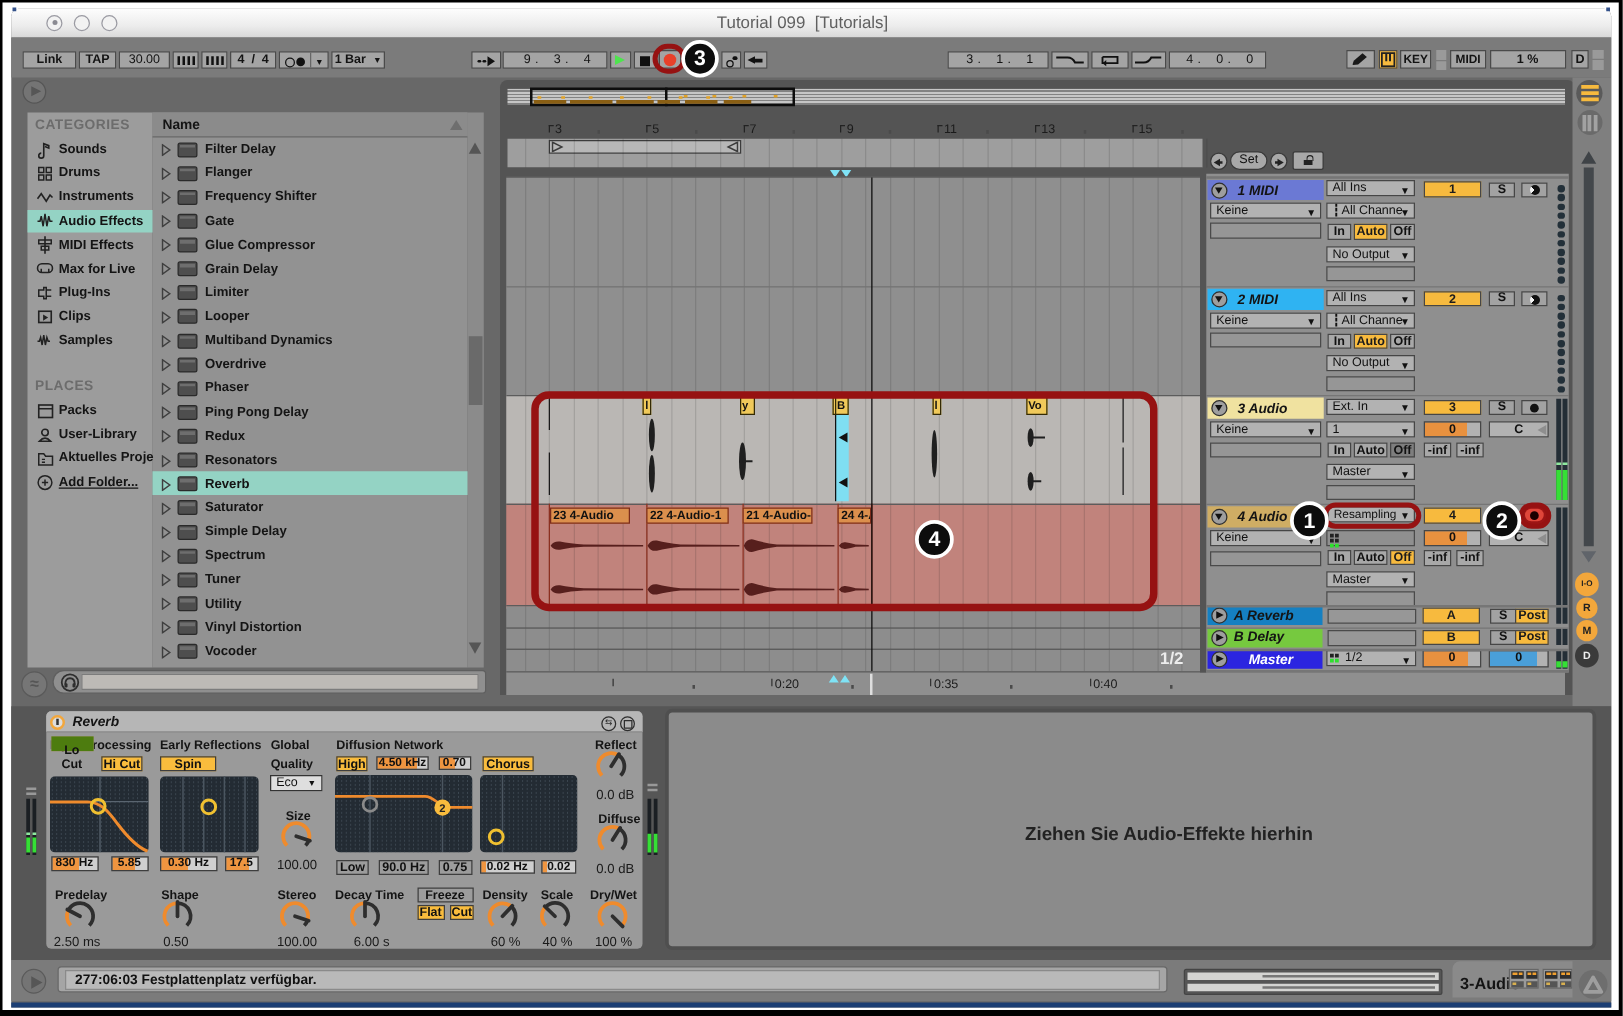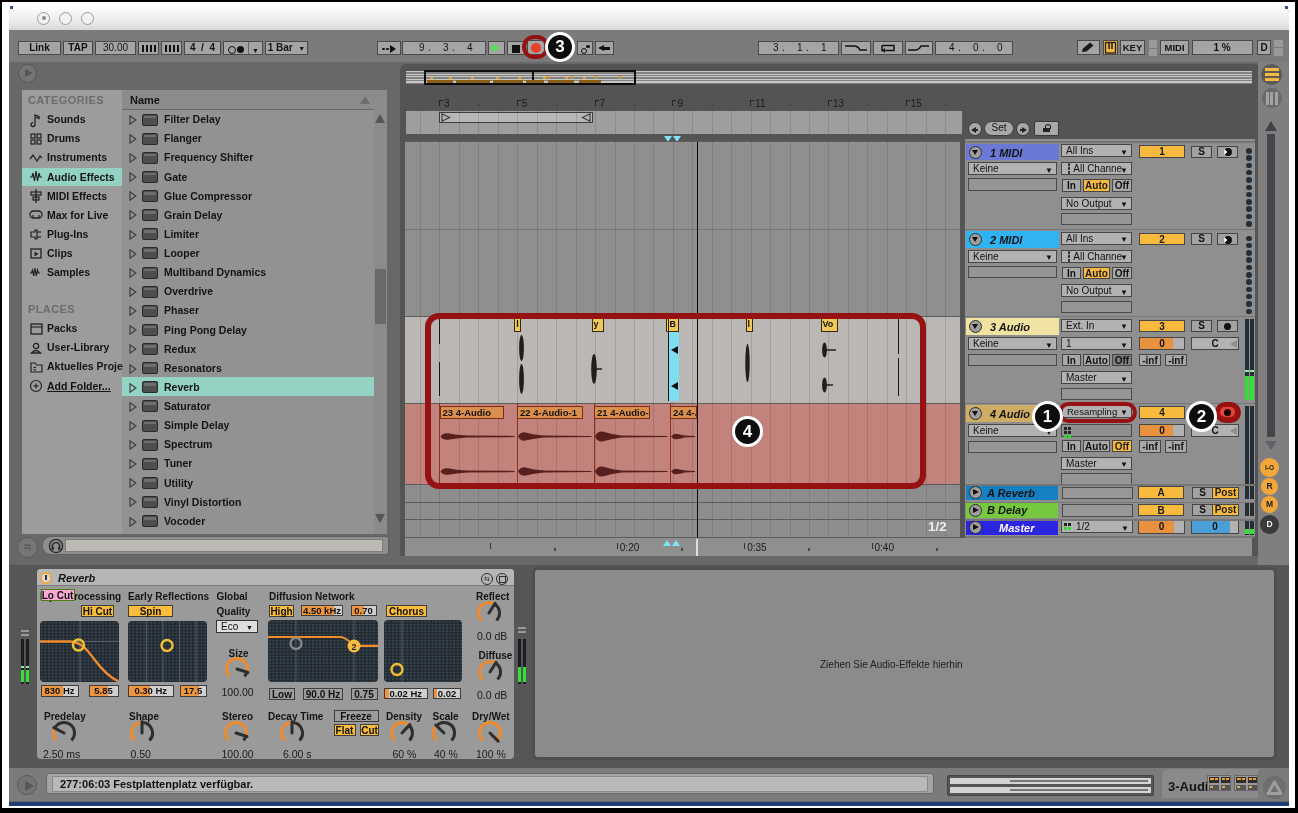--- a/index.html
+++ b/index.html
@@ -25,20 +25,21 @@
 <body>
 <div id="frame">
 
   <div class="abs" style="left:7px;top:5px;width:1280px;height:799px;background:#686868;border-radius:6px 6px 0 0;"></div>
 
   <div id="titlebar">
     <div class="tl" style="left:28px;"></div>
     <div class="tl" style="left:50px;"></div>
     <div class="tl" style="left:72px;"></div>
     <div class="abs" style="left:32.5px;top:9px;width:4px;height:4px;border-radius:50%;background:#8a8a92;"></div>
+    <div class="abs" style="top:3px;left:0;width:1266px;text-align:center;font-size:13.5px;color:#606060;">Tutorial 099&nbsp;&nbsp;[Tutorials]</div>
   </div>
 
   <div class="abs" style="left:7px;top:28px;width:1280px;height:32px;background:#7b7b7b;"></div>
 
   <div class="tb" style="left:16px;top:39px;width:43px;">Link</div>
   <div class="tb" style="left:61px;top:39px;width:30px;">TAP</div>
   <div class="tb" style="left:93px;top:39px;width:41px;font-weight:normal;">30.00</div>
   <div class="tb" style="left:136px;top:39px;width:21px;">
       <span style="position:absolute;left:3px;top:3px;width:1.8px;height:7px;background:#111;"></span>
       <span style="position:absolute;left:7px;top:3px;width:1.8px;height:7px;background:#111;"></span>
@@ -831,21 +832,21 @@
 <div class="lbl" style="left:214.5px;top:603.5px;">Quality</div>
 <div class="lbl" style="left:226.5px;top:645.5px;">Size</div>
 <div class="lbl" style="left:476.5px;top:648px;">Diffuse</div>
 <div class="lbl" style="left:42px;top:708.5px;">Predelay</div>
 <div class="lbl" style="left:127px;top:708.5px;">Shape</div>
 <div class="lbl" style="left:220px;top:708.5px;">Stereo</div>
 <div class="lbl" style="left:266px;top:708.5px;">Decay Time</div>
 <div class="lbl" style="left:384px;top:708.5px;">Density</div>
 <div class="lbl" style="left:430.5px;top:708.5px;">Scale</div>
 <div class="lbl" style="left:470px;top:708.5px;">Dry/Wet</div>
-<div class="abox" style="left:38.5px;top:587px;width:34px;height:12px;background:#f9a8d4;border:1px solid #4d7c0f;font-size:10px;font-weight:bold;color:#111;text-align:center;line-height:11px;">Lo Cut</div>
+<div class="abox" style="left:38.5px;top:587px;width:34px;height:12px;background:#f9a8d4;border:6px solid #4d7c0f;font-size:10px;font-weight:bold;color:#111;text-align:center;line-height:11px;">Lo Cut</div>
 <div class="abox" style="left:79px;top:602.5px;width:33px;height:12px;background:#f9bc3d;border:1px solid #3e3e3e;font-size:10px;font-weight:bold;color:#111;text-align:center;line-height:11px;">Hi Cut</div>
 <div class="abox" style="left:126px;top:602.5px;width:45px;height:12px;background:#f9bc3d;border:1px solid #3e3e3e;font-size:10px;font-weight:bold;color:#111;text-align:center;line-height:11px;">Spin</div>
 <div class="abox" style="left:267px;top:602.5px;width:25px;height:12px;background:#f9bc3d;border:1px solid #3e3e3e;font-size:10px;font-weight:bold;color:#111;text-align:center;line-height:11px;">High</div>
 <div class="abox" style="left:299px;top:602.5px;width:42px;height:11.5px;border:1px solid #3e3e3e;background:linear-gradient(90deg,#ef9540 0 80%,#cfcfcf 80%);font-size:9.5px;font-weight:bold;color:#111;text-align:center;line-height:10.5px;">4.50 kHz</div>
 <div class="abox" style="left:348.5px;top:602.5px;width:26px;height:11.5px;border:1px solid #3e3e3e;background:linear-gradient(90deg,#ef9540 0 50%,#cfcfcf 50%);font-size:9.5px;font-weight:bold;color:#111;text-align:center;line-height:10.5px;">0.70</div>
 <div class="abox" style="left:384px;top:602.5px;width:41px;height:12px;background:#f9bc3d;border:1px solid #3e3e3e;font-size:10px;font-weight:bold;color:#111;text-align:center;line-height:11px;">Chorus</div>
 <div class="abox" style="left:214px;top:617.5px;width:42px;height:13px;background:#dedede;border:1px solid #333;font-size:10px;color:#111;line-height:12px;padding-left:4px;">Eco<span style="position:absolute;right:4px;top:1px;font-size:7px;">▼</span></div>
 <div class="abox" style="left:37.5px;top:618.5px;width:79px;height:61px;background:#232b33;border-radius:4px;background-image:radial-gradient(#3d4852 0.7px,transparent 0.8px);background-size:3.6px 3.2px;"></div>
 <div class="abox" style="left:126px;top:618.5px;width:79px;height:61px;background:#232b33;border-radius:4px;background-image:radial-gradient(#3d4852 0.7px,transparent 0.8px);background-size:3.6px 3.2px;"></div>
 <div class="abox" style="left:265.5px;top:618px;width:110px;height:61.5px;background:#232b33;border-radius:4px;background-image:radial-gradient(#3d4852 0.7px,transparent 0.8px);background-size:3.6px 3.2px;"></div>
@@ -940,21 +941,21 @@
 <div class="lbl" style="left:475px;top:627.5px;font-weight:normal;font-size:10.5px;color:#1a1a1a;">0.0 dB</div>
 <div class="lbl" style="left:475px;top:686.5px;font-weight:normal;font-size:10.5px;color:#1a1a1a;">0.0 dB</div>
 <div class="lbl" style="left:41px;top:745.5px;font-weight:normal;font-size:10.5px;color:#1a1a1a;">2.50 ms</div>
 <div class="lbl" style="left:128.5px;top:745.5px;font-weight:normal;font-size:10.5px;color:#1a1a1a;">0.50</div>
 <div class="lbl" style="left:219.5px;top:745.5px;font-weight:normal;font-size:10.5px;color:#1a1a1a;">100.00</div>
 <div class="lbl" style="left:281px;top:745.5px;font-weight:normal;font-size:10.5px;color:#1a1a1a;">6.00 s</div>
 <div class="lbl" style="left:390.5px;top:745.5px;font-weight:normal;font-size:10.5px;color:#1a1a1a;">60 %</div>
 <div class="lbl" style="left:432px;top:745.5px;font-weight:normal;font-size:10.5px;color:#1a1a1a;">40 %</div>
 <div class="lbl" style="left:474px;top:745.5px;font-weight:normal;font-size:10.5px;color:#1a1a1a;">100 %</div>
 <div class="abox" style="left:530px;top:565px;width:745px;height:193px;background:#8b8b8b;border:3px solid #4f4f4f;border-radius:6px;"></div>
-<div class="abs" style="left:818px;top:657px;font-size:10px;font-weight:normal;color:#222;">Ziehen Sie Audio-Effekte hierhin</div>
+<div class="abs" style="left:818px;top:657px;font-size:15px;font-weight:bold;color:#222;">Ziehen Sie Audio-Effekte hierhin</div>
 
   <div class="abs" style="left:7px;top:766px;width:1280px;height:33px;background:#7b7b7b;"></div>
 <div class="abox" style="left:15px;top:773px;width:20px;height:20px;border-radius:50%;background:#747474;border:1px solid #5a5a5a;">
       <span style="position:absolute;left:6.5px;top:4.5px;width:0;height:0;border-left:9px solid #565656;border-top:5px solid transparent;border-bottom:5px solid transparent;"></span>
     </div>
 <div class="abox" style="left:44px;top:771px;width:888px;height:21px;background:#a5a5a5;border:1px solid #686868;border-radius:3px;"></div>
 <div class="abox" style="left:50px;top:773.5px;width:876px;height:16px;background:#b9b9b9;border:1px solid #8a8a8a;font-size:11px;font-weight:bold;color:#111;line-height:15px;padding-left:7px;">277:06:03 Festplattenplatz verfügbar.</div>
 <div class="abox" style="left:1160px;top:767px;width:96px;height:29px;background:#8a8a8a;border-radius:6px 0 0 0;"></div>
     <div class="abox" style="left:945px;top:773px;width:207px;height:21px;background:#555;border:1px solid #444;border-radius:2px;"></div>
 <div class="abox" style="left:948px;top:775.5px;width:201px;height:6.5px;background:#d4d4d2;">

